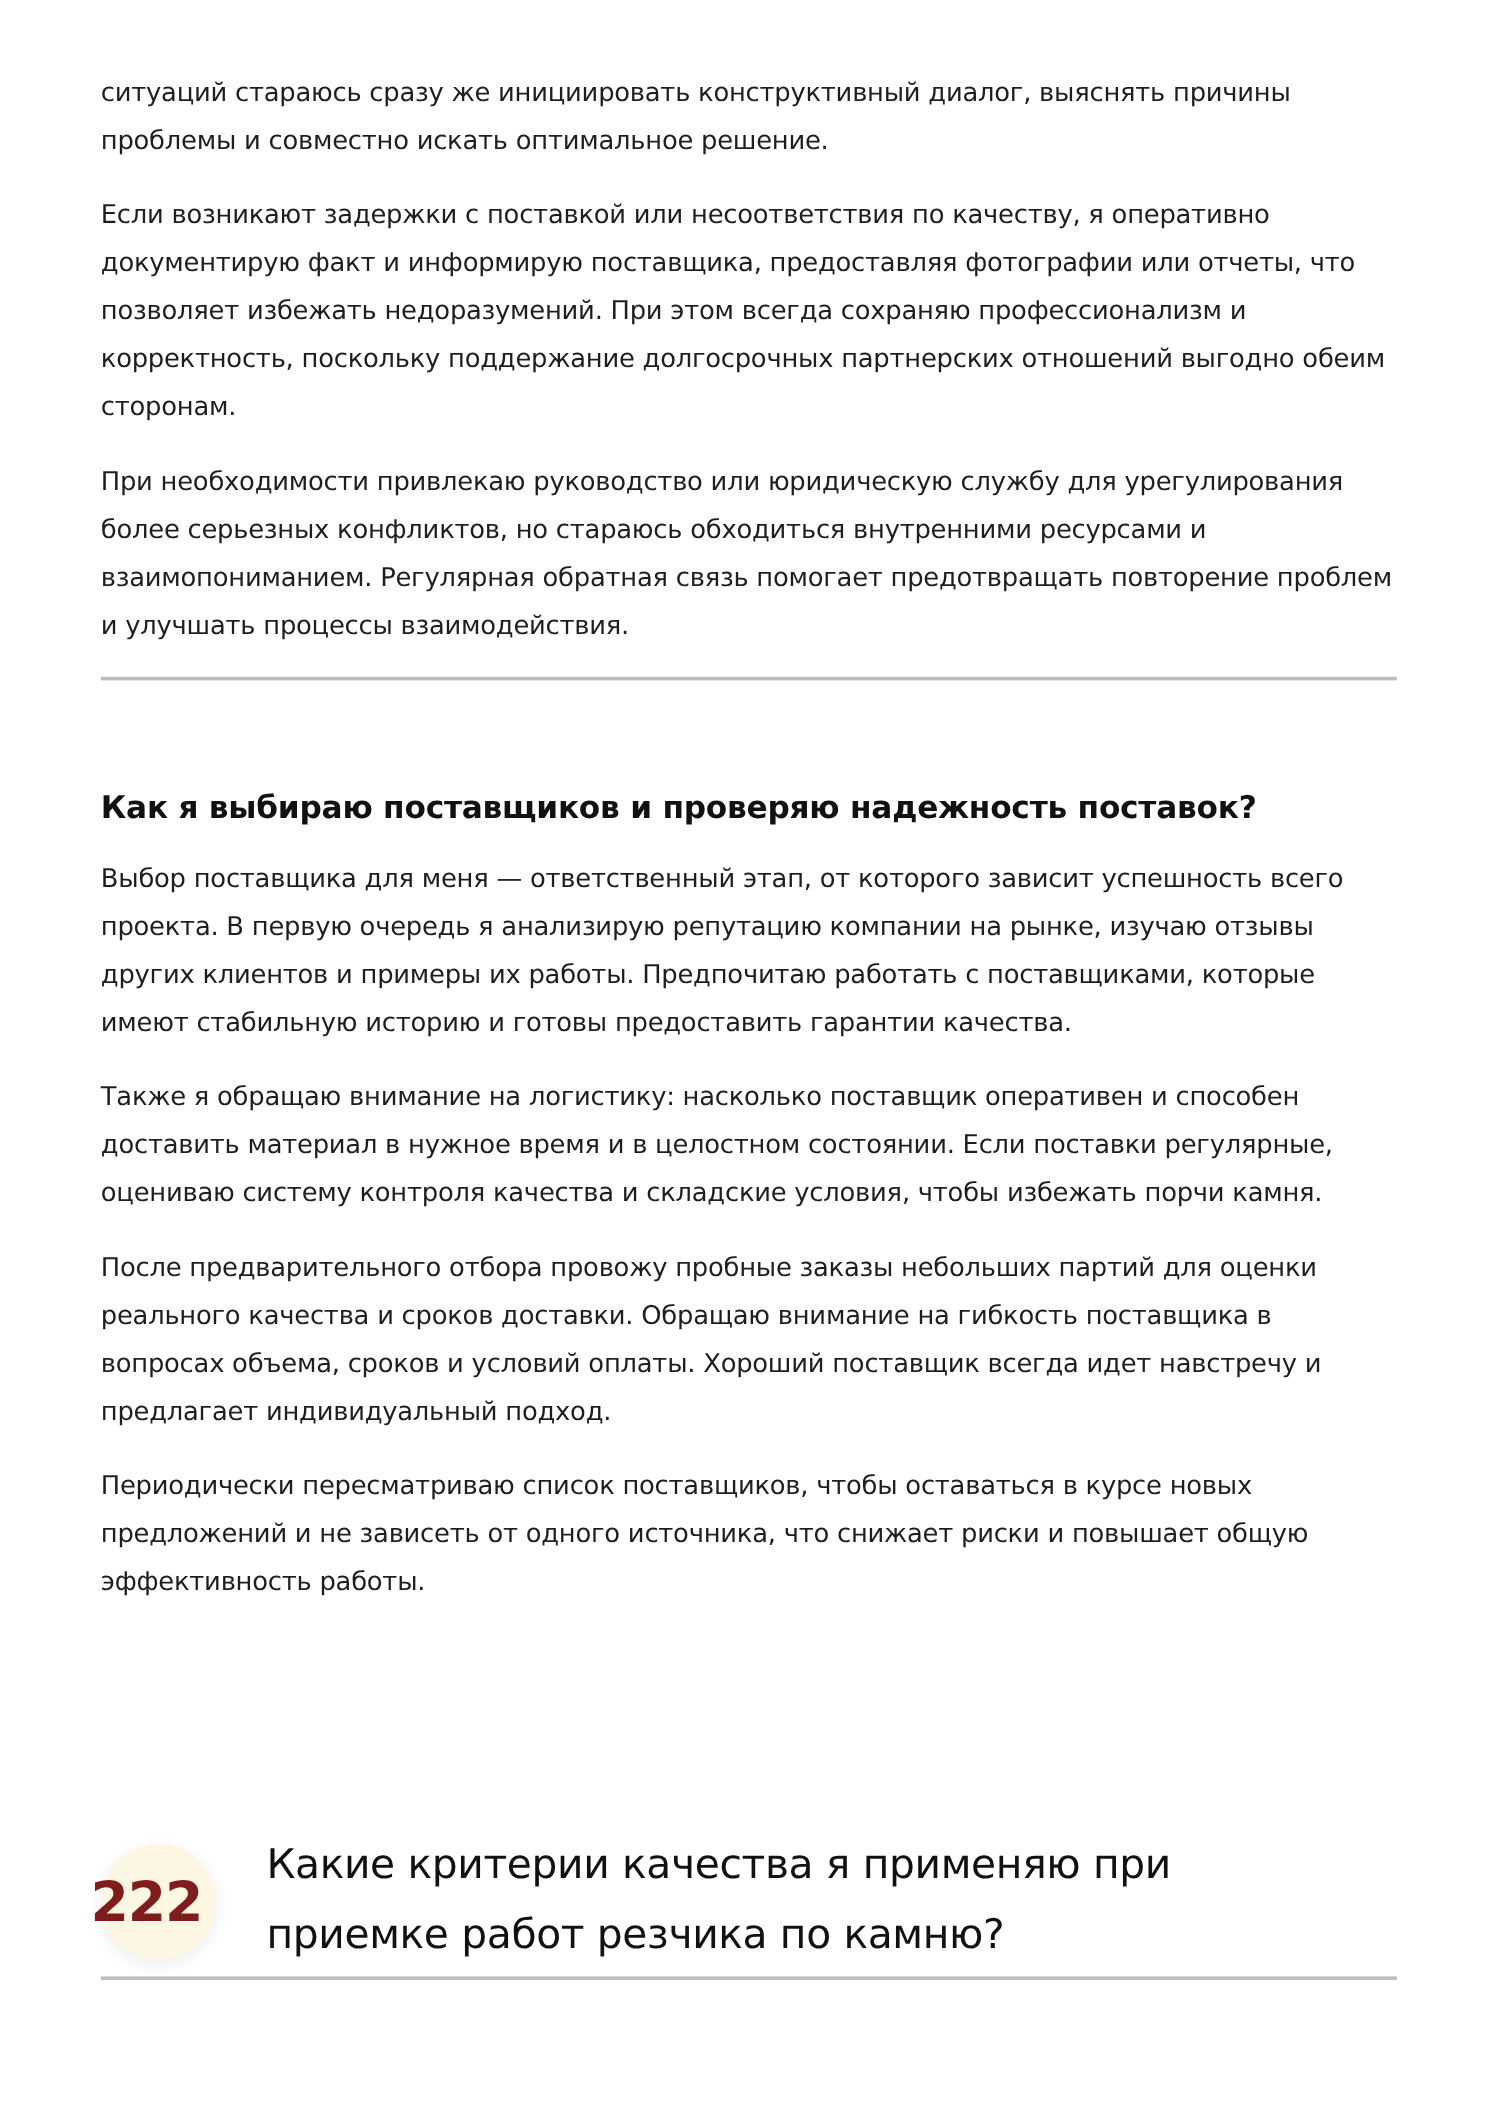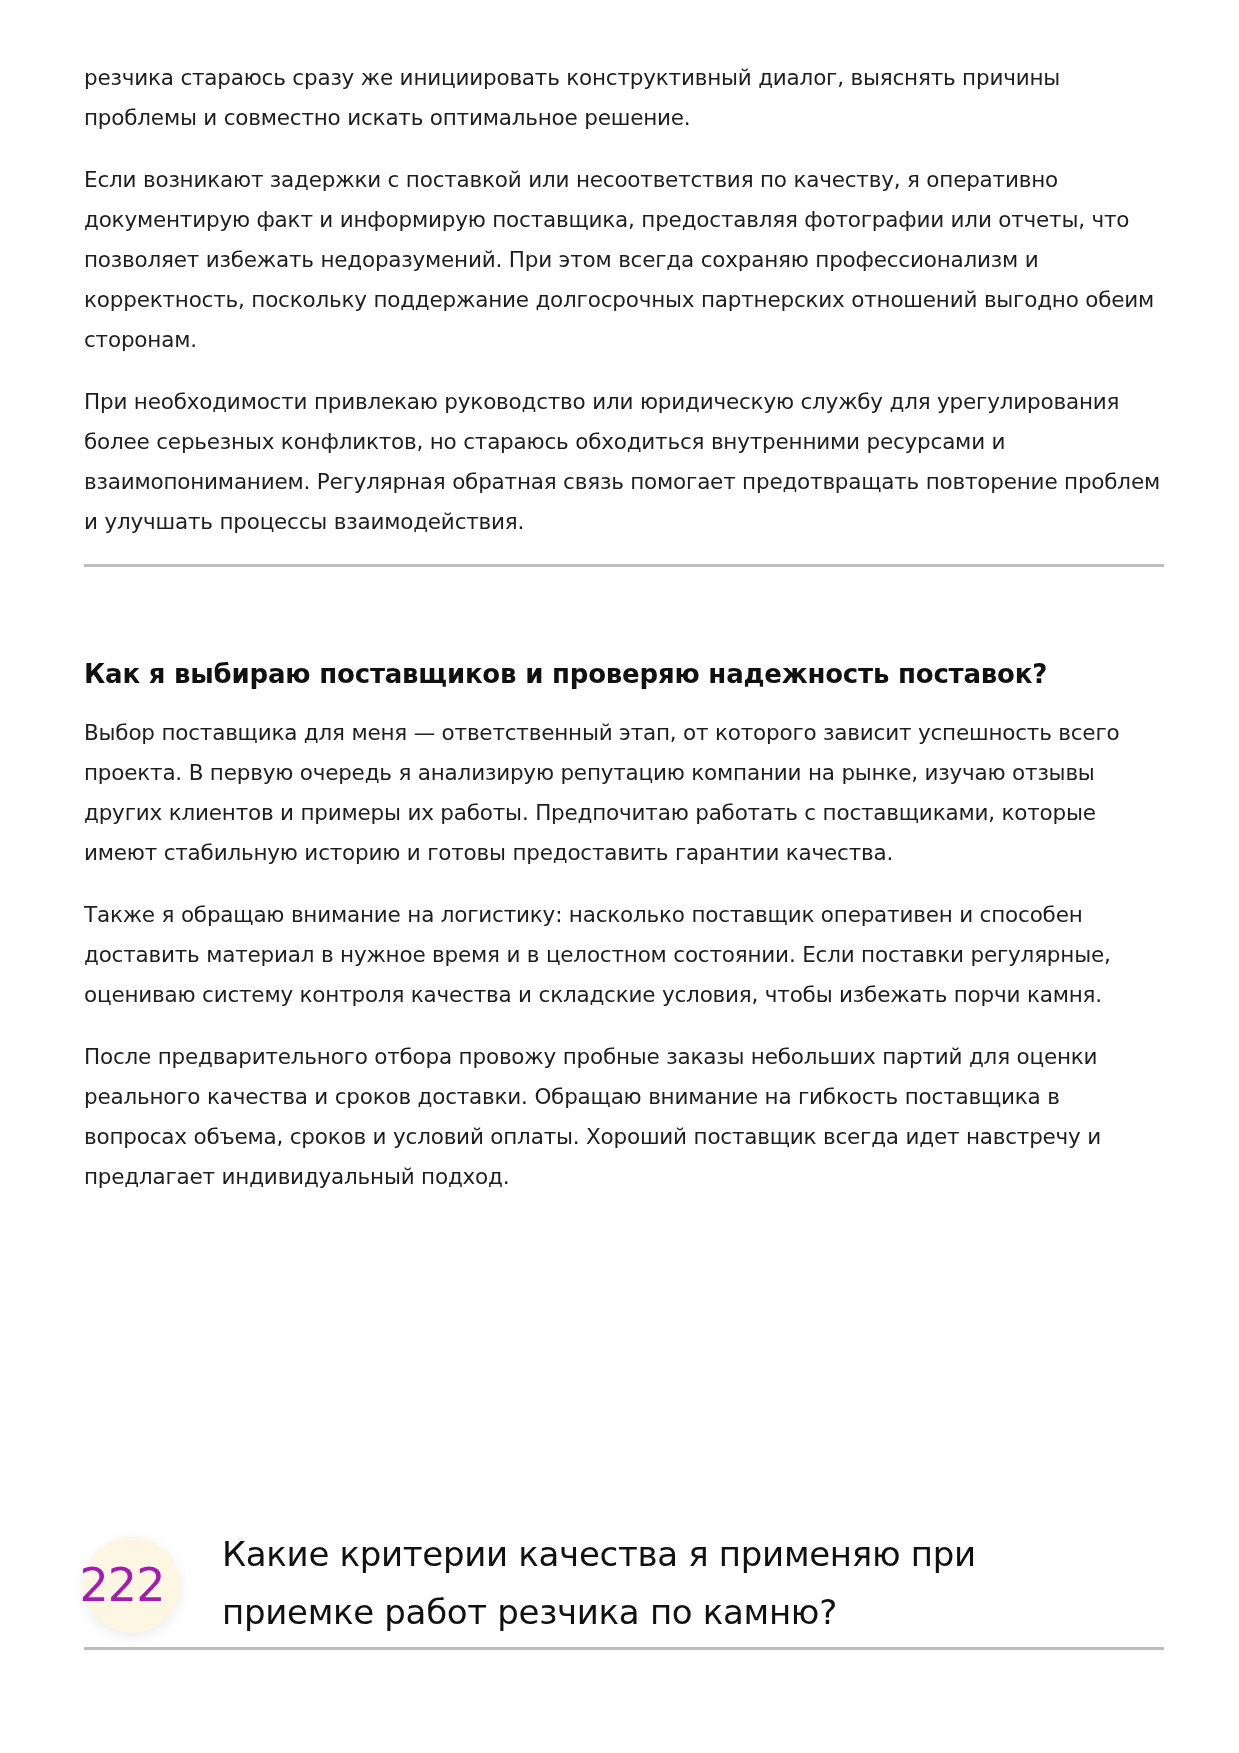--- a/index.html
+++ b/index.html
@@ -6,36 +6,37 @@
   body { width: 1239px; height: 1753px; position: relative; overflow: hidden;
          font-family: "DejaVu Sans", "Liberation Sans", sans-serif; color: #1f1f1f; }
   .page { position: absolute; left: 84px; top: 58px; width: 1080px; }
   p.par { margin: 0 0 22px 0; font-size: 21.5px; line-height: 40px; color: #1e1e1e; letter-spacing: -0.2px; }
   .hr { height: 3px; background: #bdbdbd; width: 1080px; }
   h2.sec { font-size: 26px; font-weight: bold; margin: 0; color: #111; letter-spacing: -0.2px; }
   .q-wrap { position: absolute; left: 84px; top: 1525px; width: 1080px; height: 130px; }
   .badge { position: absolute; left: 0; top: 12px; width: 96px; height: 96px; border-radius: 50%;
            background: #fcf6e3; box-shadow: 0 4px 14px rgba(0,0,0,0.08);
            display: flex; align-items: center; justify-content: center; }
-  .badge span { font-size: 46px; font-weight: normal; color: #a21caf; letter-spacing: -1px; position: relative; left: -10px; }
+  .badge span { font-size: 46px; font-weight: bold; color: #7f1d1d; letter-spacing: -1px; position: relative; left: -10px; }
   .q-title { position: absolute; left: 138px; top: 0; font-size: 34px; font-weight: normal; line-height: 58px; color: #111; letter-spacing: -0.3px; }
 </style>
 </head>
 <body>
 
 <div class="page">
-  <p class="par">резчика стараюсь сразу же инициировать конструктивный диалог, выяснять причины проблемы и совместно искать оптимальное решение.</p>
+  <p class="par">ситуаций стараюсь сразу же инициировать конструктивный диалог, выяснять причины проблемы и совместно искать оптимальное решение.</p>
   <p class="par">Если возникают задержки с поставкой или несоответствия по качеству, я оперативно документирую факт и информирую поставщика, предоставляя фотографии или отчеты, что позволяет избежать недоразумений. При этом всегда сохраняю профессионализм и корректность, поскольку поддержание долгосрочных партнерских отношений выгодно обеим сторонам.</p>
   <p class="par" style="">При необходимости привлекаю руководство или юридическую службу для урегулирования более серьезных конфликтов, но стараюсь обходиться внутренними ресурсами и взаимопониманием. Регулярная обратная связь помогает предотвращать повторение проблем и улучшать процессы взаимодействия.</p>
   <div class="hr"></div>
 
   <h2 class="sec" style="margin-top:92px; margin-bottom:24px;">Как я выбираю поставщиков и проверяю надежность поставок?</h2>
   <p class="par">Выбор поставщика для меня — ответственный этап, от которого зависит успешность всего проекта. В первую очередь я анализирую репутацию компании на рынке, изучаю отзывы других клиентов и примеры их работы. Предпочитаю работать с поставщиками, которые имеют стабильную историю и готовы предоставить гарантии качества.</p>
   <p class="par">Также я обращаю внимание на логистику: насколько поставщик оперативен и способен доставить материал в нужное время и в целостном состоянии. Если поставки регулярные, оцениваю систему контроля качества и складские условия, чтобы избежать порчи камня.</p>
   <p class="par">После предварительного отбора провожу пробные заказы небольших партий для оценки реального качества и сроков доставки. Обращаю внимание на гибкость поставщика в вопросах объема, сроков и условий оплаты. Хороший поставщик всегда идет навстречу и предлагает индивидуальный подход.</p>
+  <p class="par">Периодически пересматриваю список поставщиков, чтобы оставаться в курсе новых предложений и не зависеть от одного источника, что снижает риски и повышает общую эффективность работы.</p>
 </div>
 
 <div class="q-wrap">
   <div class="badge">
     <span>222</span>
   </div>
   <div class="q-title" style="width:780px;">Какие критерии качества я применяю при приемке работ резчика по камню?</div>
   <div class="hr" style="position:absolute; left:0; top:122px;"></div>
 </div>
 

